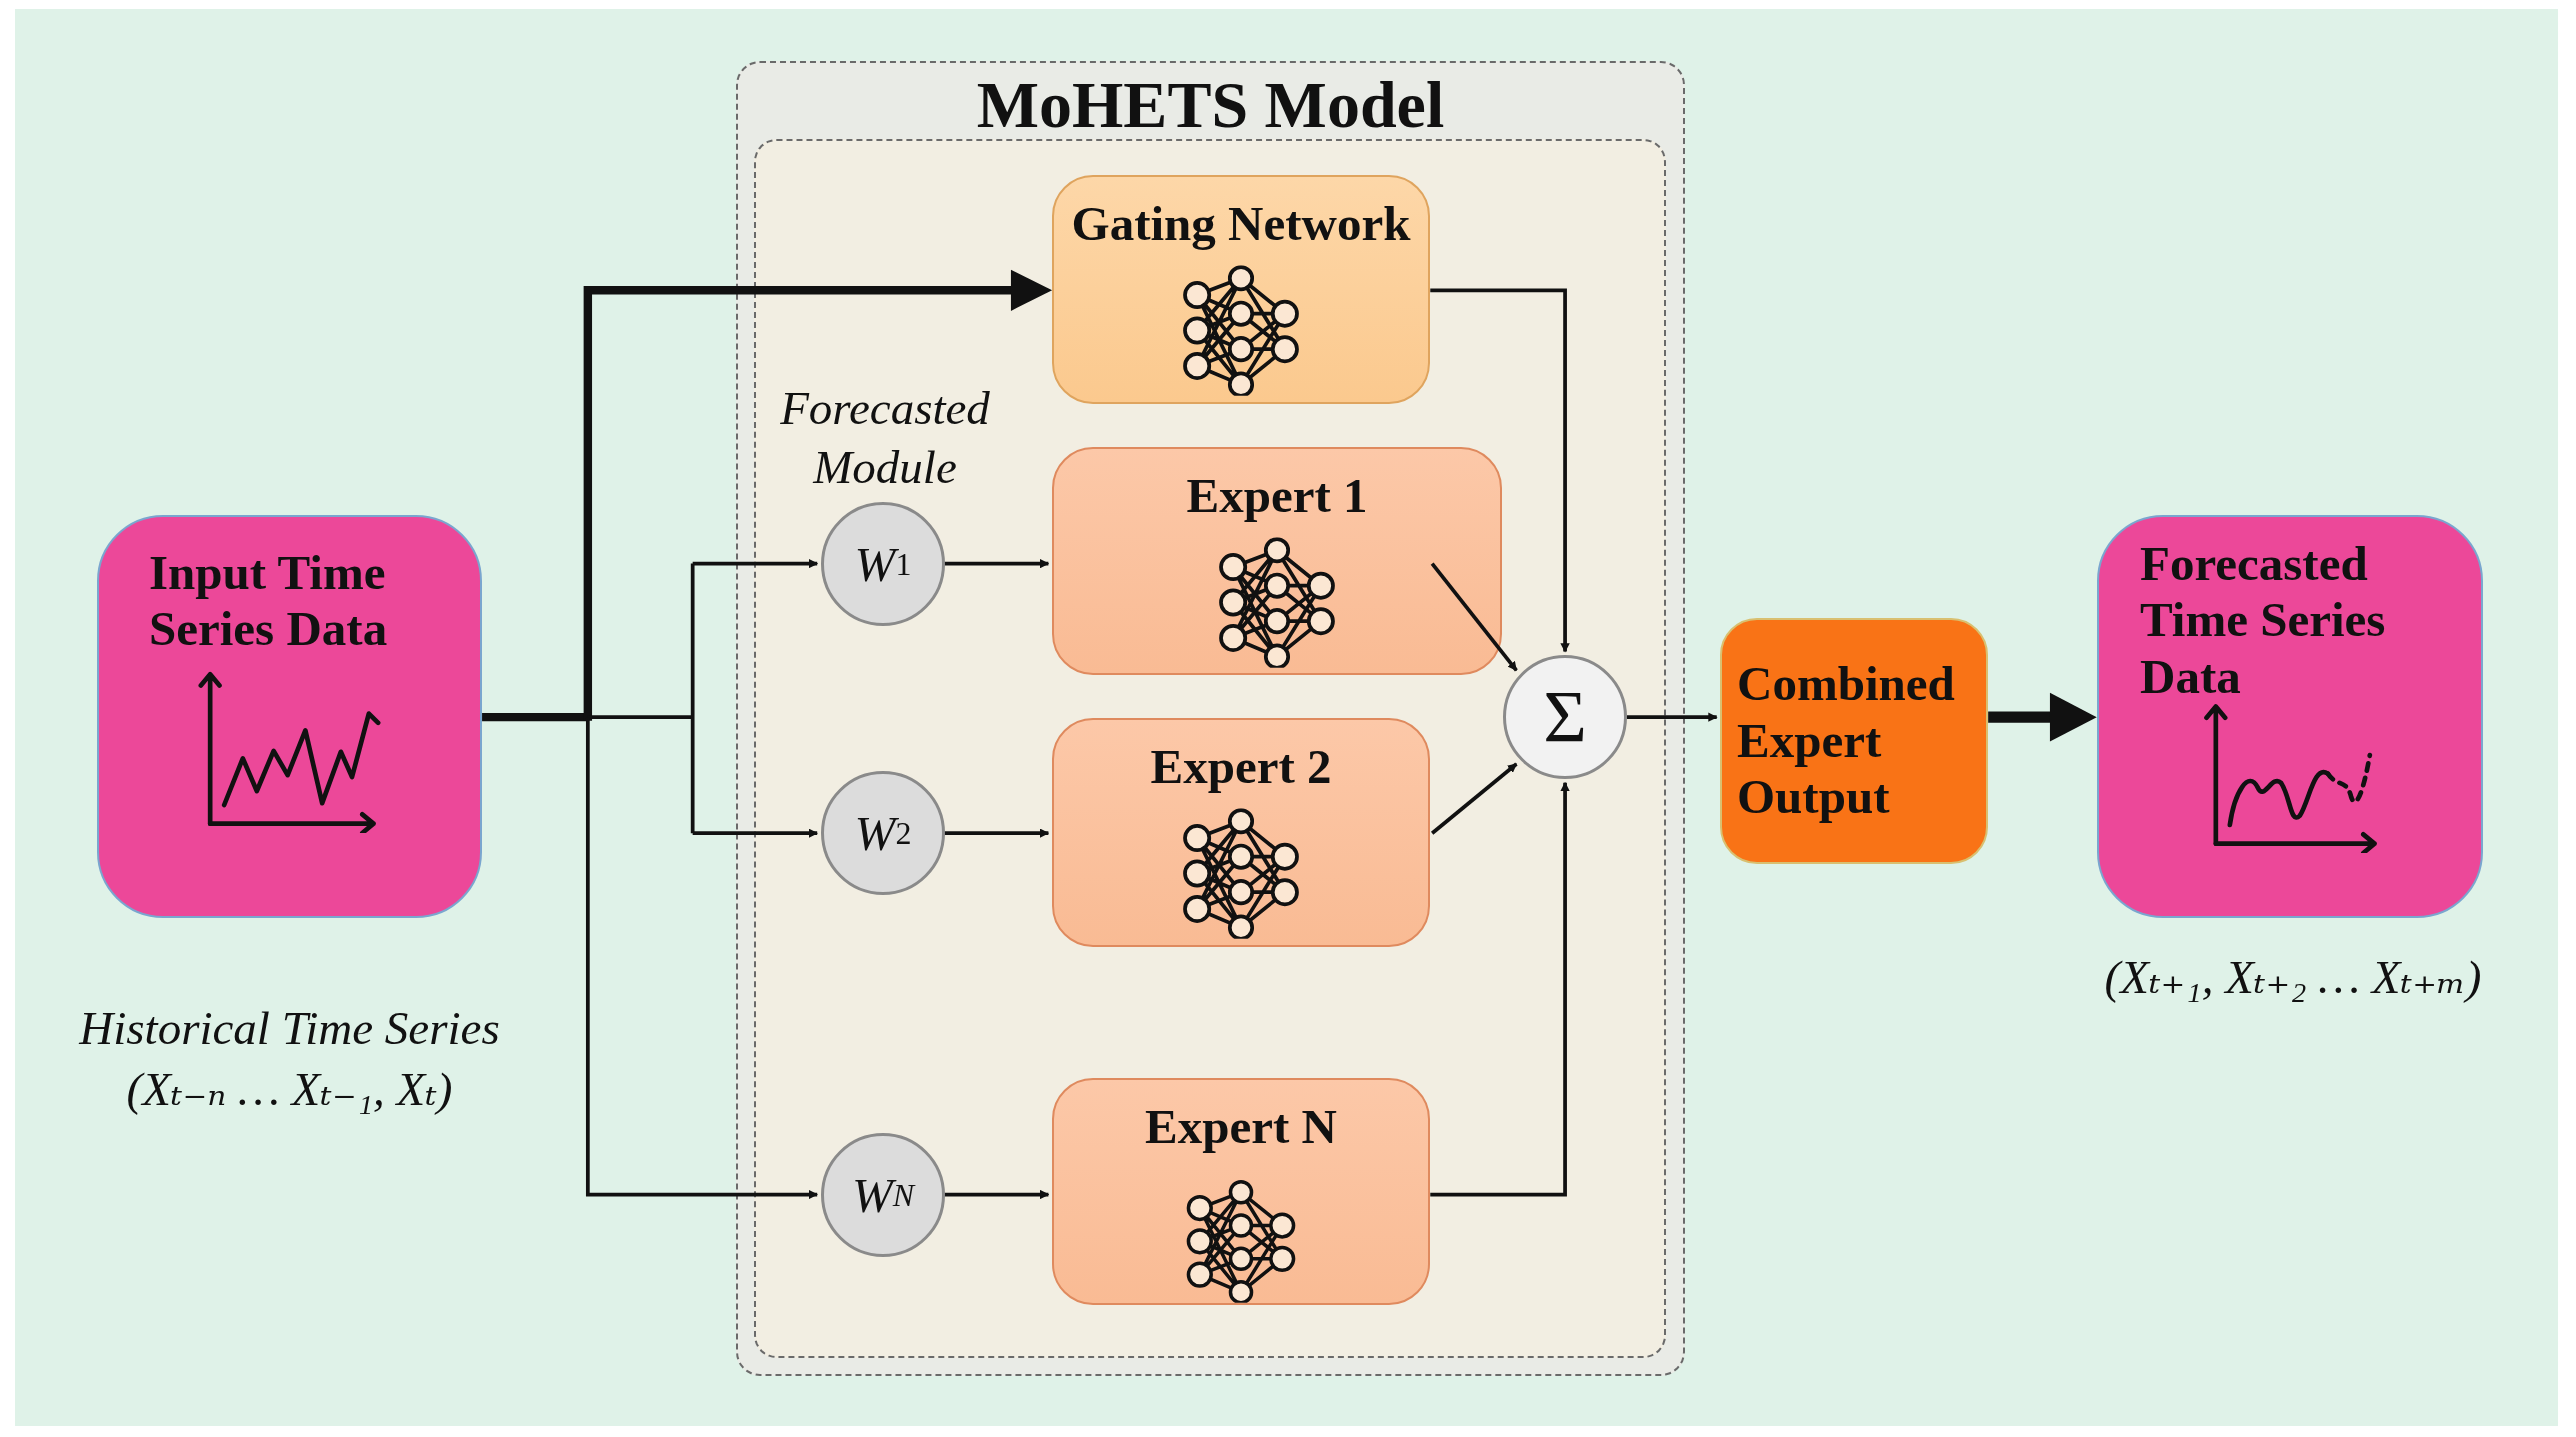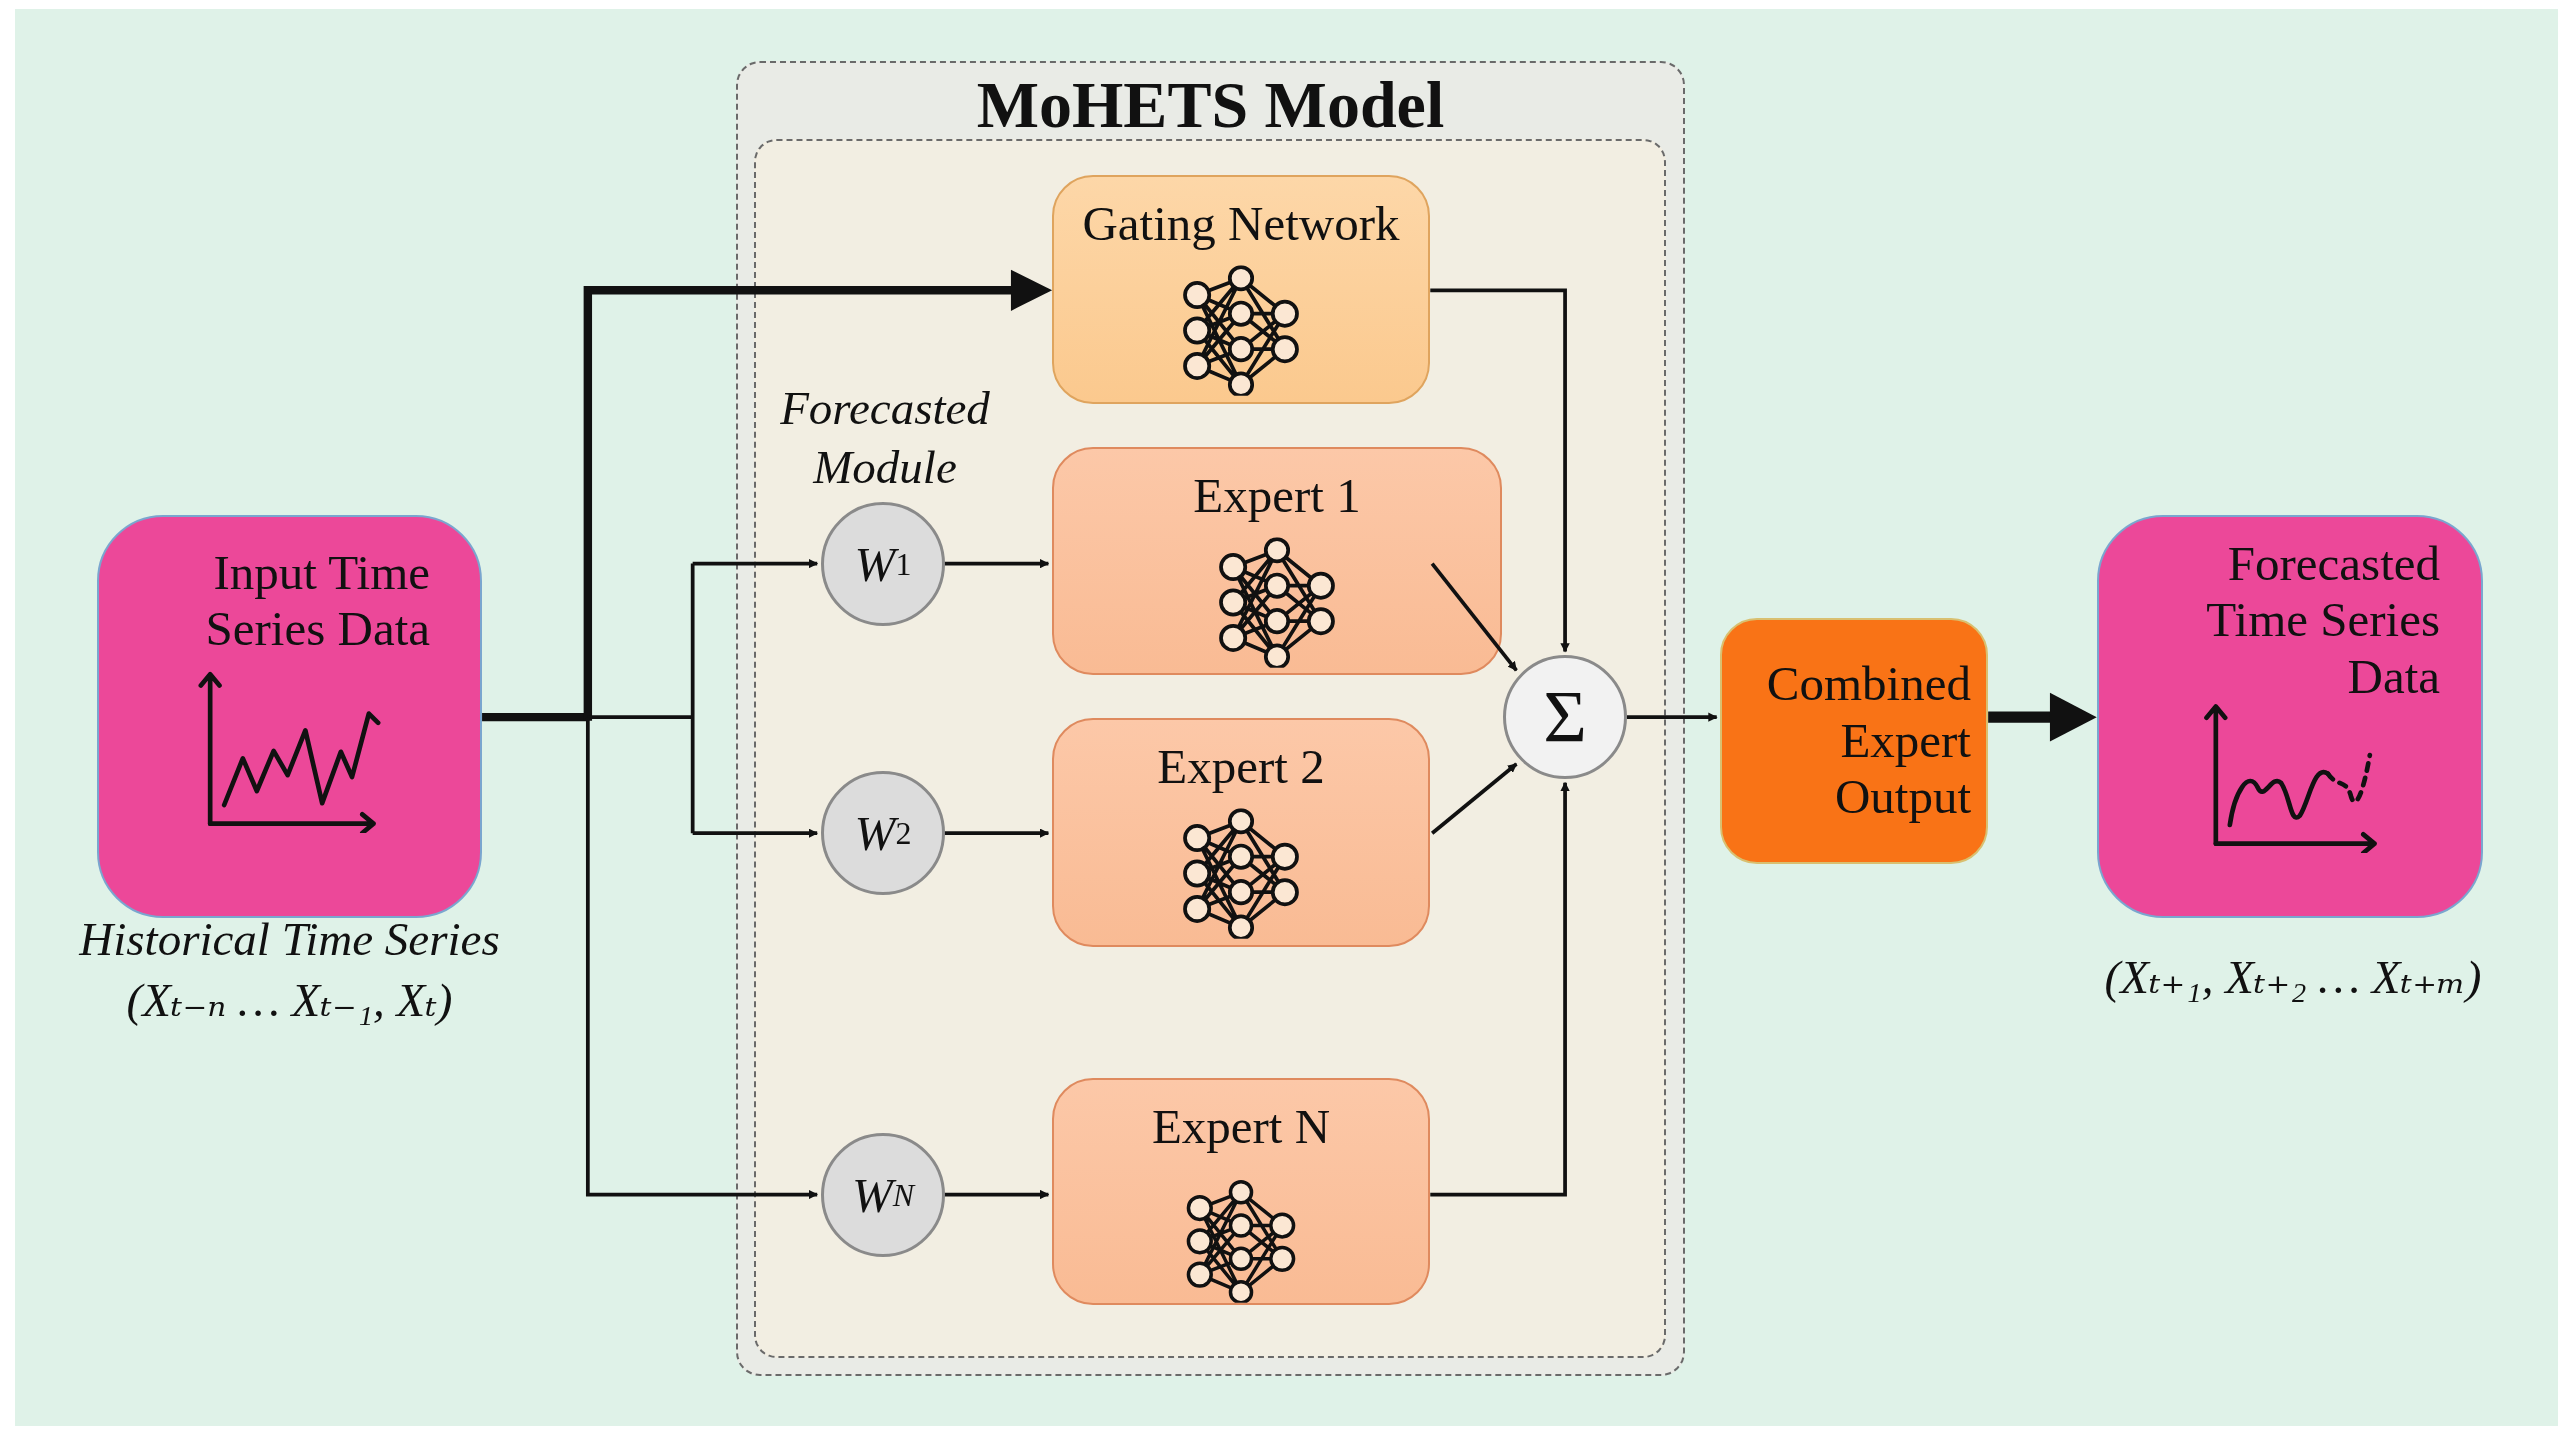--- a/index.html
+++ b/index.html
@@ -8,21 +8,21 @@
   #bg { position:absolute; left:15px; top:9.4px; width:2543px; height:1417px; background:#dff2e8; }
   svg#wires { position:absolute; left:0; top:0; width:2576px; height:1438px; z-index:3; pointer-events:none; }
   .outer { position:absolute; left:736px; top:61px; width:949px; height:1315px;
            border:2.8px dashed #6a6a6a; border-radius:24px; background:#e9ebe6; z-index:1; box-sizing:border-box; }
   .inner { position:absolute; left:754px; top:139px; width:912px; height:1219px;
            border:2.8px dashed #6a6a6a; border-radius:22.5px; background:#f2eee2; z-index:1; box-sizing:border-box; }
   .model-title { position:absolute; left:736px; top:67px; width:949px; text-align:center;
                  font-weight:bold; font-size:66px; color:#111; z-index:2; }
   .box { position:absolute; box-sizing:border-box; border-radius:41px; z-index:2;
          display:flex; flex-direction:column; align-items:center; }
-  .box .label { font-weight:normal; color:#111; text-align:right; line-height:1.15; }
+  .box .label { font-weight:bold; color:#111; text-align:left; line-height:1.15; }
   .io { background:#ec4899; border:2.8px solid #7aa6cf; border-radius:66px; }
   .io .label { font-size:49px; }
   .gate { background:#fccf9a; border:2.8px solid #dfa45e; background:linear-gradient(#fdd7a8,#fbc98e); }
   .expert { background:#fbbf9b; border:2.8px solid #df8a5e; background:linear-gradient(#fcc8a8,#f9bb94); }
   .gate .label, .expert .label { font-size:49px; margin-top:19px; }
   .combined { background:#f97316; border:2.8px solid #d9c070; border-radius:37px; justify-content:center;margin-top:24px; }
   .combined .label { font-size:49px; }
   .wcircle { position:absolute; width:124px; height:124px; border-radius:50%; box-sizing:border-box;
              background:#dcdcdc; border:3.7px solid #8a8a8a; z-index:4;
              display:flex; align-items:center; justify-content:center;
@@ -50,21 +50,21 @@
 <div class="box io" style="left:97px; top:515px; width:385px; height:403px; padding-top:28px;">
   <div class="label" style="width:281px;">Input Time Series Data</div>
   <svg class="mini" width="197" height="168" viewBox="0 0 210 180">
     <g fill="none" stroke="#111" stroke-width="5" stroke-linecap="round" stroke-linejoin="round">
       <path d="M20 170 L20 10 M10 22 L20 10 L30 22"></path>
       <path d="M20 170 L195 170 M183 160 L195 170 L183 180"></path>
       <path d="M35 150 L55 100 L70 135 L88 92 L103 118 L122 70 L140 148 L160 93 L172 120 L190 52 L200 62"></path>
     </g>
   </svg>
 </div>
-<div class="ital caption" style="left:37px; top:909px; width:505px;">
+<div class="ital caption" style="left:37px; top:998px; width:505px;">
   <div>Historical Time Series</div>
   <div class="math">(Xₜ₋ₙ … Xₜ₋₁, Xₜ)</div>
 </div>
 
 <div class="box gate" style="left:1052px; top:175px; width:378px; height:229px;">
   <div class="label">Gating Network</div>
   <svg class="nn" width="140" height="131" viewBox="0 0 150 140">
     <use href="#nn-sym"></use>
   </svg>
 </div>

